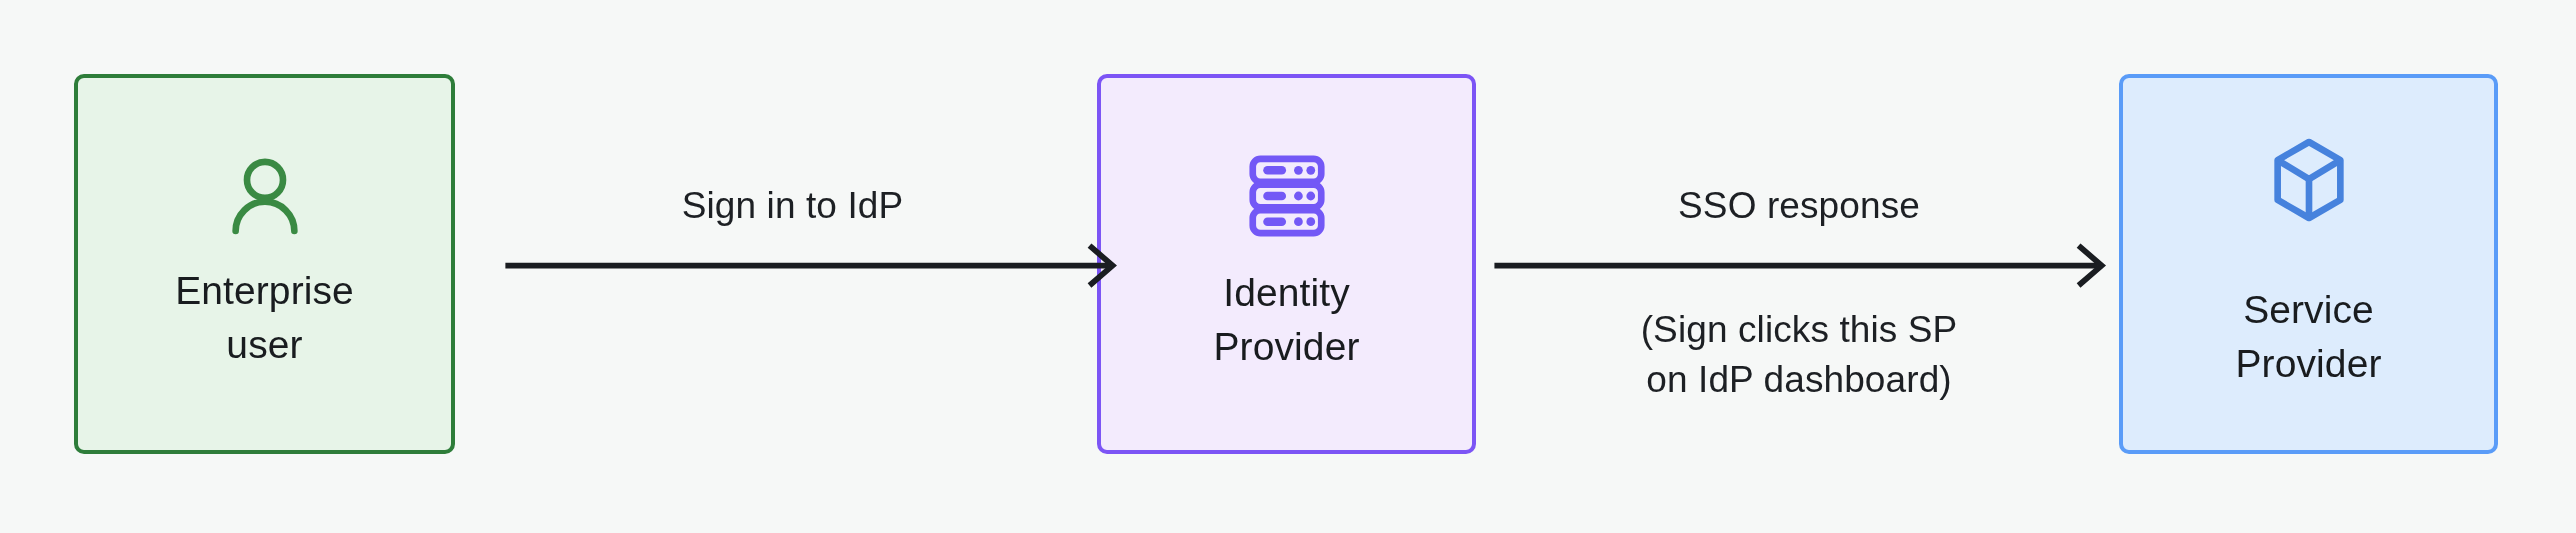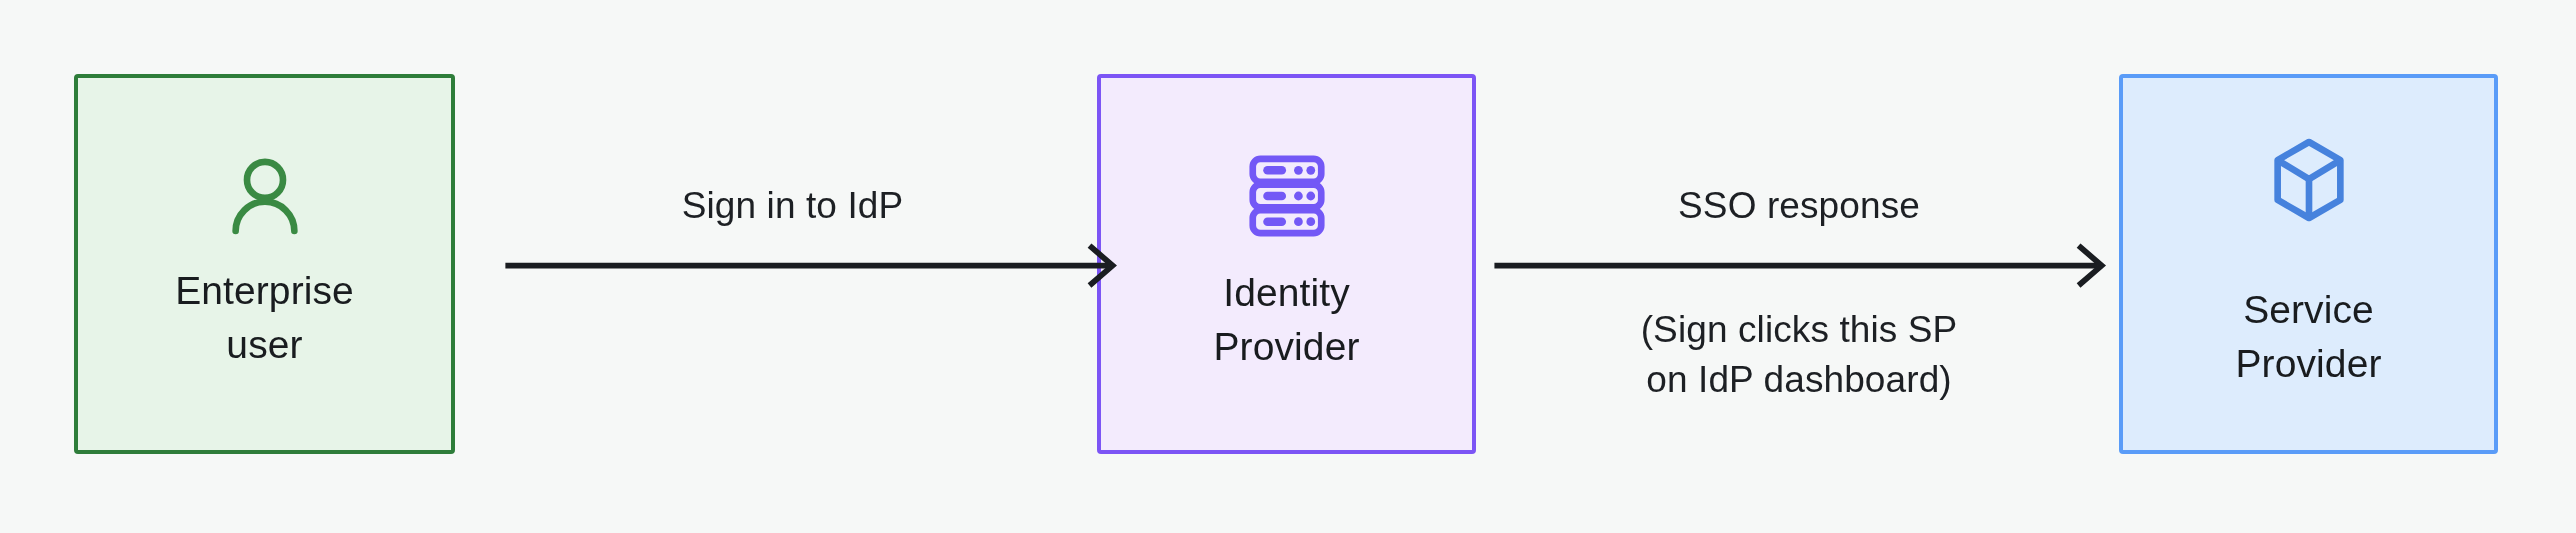--- a/index.html
+++ b/index.html
@@ -20,21 +20,21 @@
     width: 2576px;
     height: 533px;
   }
 
   
   .node {
     position: absolute;
     top: 74px;
     height: 380px;
     box-sizing: border-box;
-    border-radius: 4px;
+    border-radius: 10px;
     border-style: solid;
     border-width: 4.8px;
     display: flex;
     flex-direction: column;
     align-items: center;
     justify-content: center;
   }
 
   .node-icon {
     display: block;

